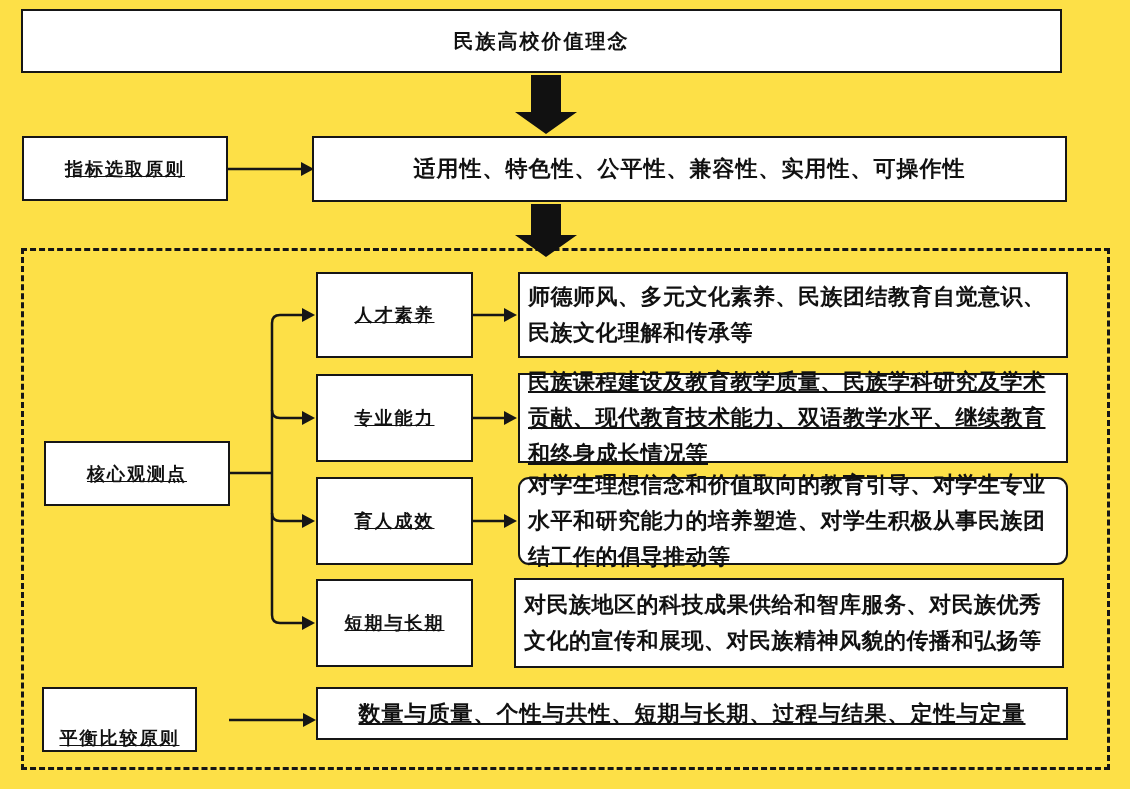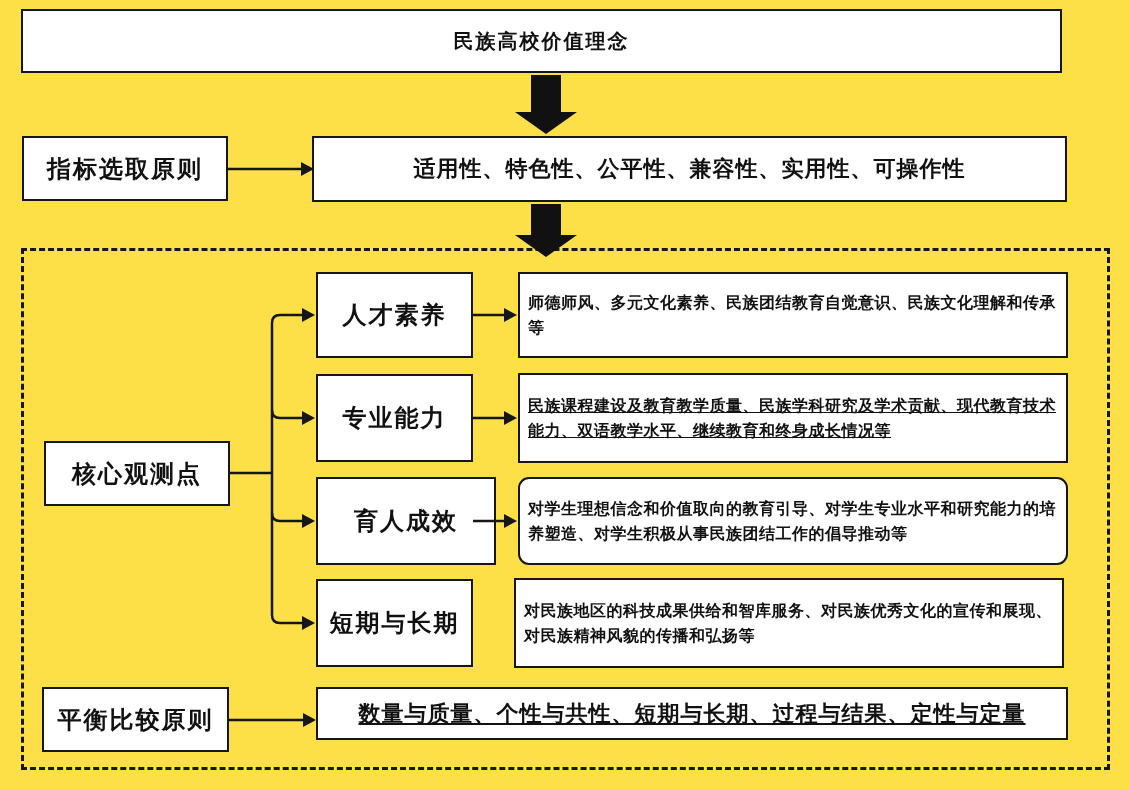--- a/index.html
+++ b/index.html
@@ -6,26 +6,26 @@
   .canvas{
     position:relative;width:1130px;height:789px;background:#fde047;
     font-family:"Liberation Sans","DejaVu Sans",sans-serif;
     font-weight:bold;color:#111;overflow:hidden;
   }
   .box{
     position:absolute;border:2px solid #161616;background:#ffffff;
     box-sizing:border-box;display:flex;align-items:center;justify-content:center;
     text-align:center;
   }
-  .label{font-size:24px;letter-spacing:2px;}
+  .label{font-size:18px;letter-spacing:2px;text-decoration:underline;}
   .title{font-size:20px;letter-spacing:2px;}
   .criteria{font-size:22px;letter-spacing:1px;}
   .desc{
     justify-content:flex-start;text-align:left;align-items:center;
-    font-size:16px;line-height:25px;padding:4px 8px;letter-spacing:0.5px;
+    font-size:22px;line-height:36px;padding:4px 8px;letter-spacing:0.5px;
   }
   .dashed{
     position:absolute;border:3px dashed #161616;background:transparent;
     box-sizing:border-box;
   }
   svg.connectors{position:absolute;left:0;top:0;pointer-events:none;}
 </style>
 </head>
 <body>
 
@@ -47,41 +47,41 @@
   <div class="box label" style="left:316px;top:272px;width:157px;height:86px;">
     <span>人才素养</span>
   </div>
 
   <div class="box label" style="left:44px;top:441px;width:186px;height:65px;">
     <span>核心观测点</span>
   </div>
   <div class="box label" style="left:316px;top:374px;width:157px;height:88px;">
     <span>专业能力</span>
   </div>
-  <div class="box label" style="left:316px;top:477px;width:180px;height:88px;">
+  <div class="box label" style="left:316px;top:477px;width:157px;height:88px;">
     <span>育人成效</span>
   </div>
   <div class="box label" style="left:316px;top:579px;width:157px;height:88px;">
     <span>短期与长期</span>
   </div>
 
   <div class="box desc" style="left:518px;top:272px;width:550px;height:86px;">
     <span>师德师风、多元文化素养、民族团结教育自觉意识、民族文化理解和传承等</span>
   </div>
   <div class="box desc" style="left:518px;top:373px;width:550px;height:90px;text-decoration:underline;">
     <span>民族课程建设及教育教学质量、民族学科研究及学术贡献、现代教育技术能力、双语教学水平、继续教育和终身成长情况等</span>
   </div>
   <div class="box desc" style="left:518px;top:477px;width:550px;height:88px;border-radius:11px;">
     <span>对学生理想信念和价值取向的教育引导、对学生专业水平和研究能力的培养塑造、对学生积极从事民族团结工作的倡导推动等</span>
   </div>
   <div class="box desc" style="left:514px;top:578px;width:550px;height:90px;">
     <span>对民族地区的科技成果供给和智库服务、对民族优秀文化的宣传和展现、对民族精神风貌的传播和弘扬等</span>
   </div>
 
-  <div class="box label" style="left:42px;top:687px;width:187px;height:65px;">
+  <div class="box label" style="left:42px;top:687px;width:155px;height:65px;align-items:flex-end;">
     <span>平衡比较原则</span>
   </div>
   <div class="box criteria" style="left:316px;top:687px;width:752px;height:53px;text-decoration:underline;">
     <span>数量与质量、个性与共性、短期与长期、过程与结果、定性与定量</span>
   </div>
 
   <svg class="connectors" width="1130" height="789" viewBox="0 0 1130 789">
 
     <polygon points="531,75 561,75 561,112 577,112 546,134 515,112 531,112" fill="#111"></polygon>
 

